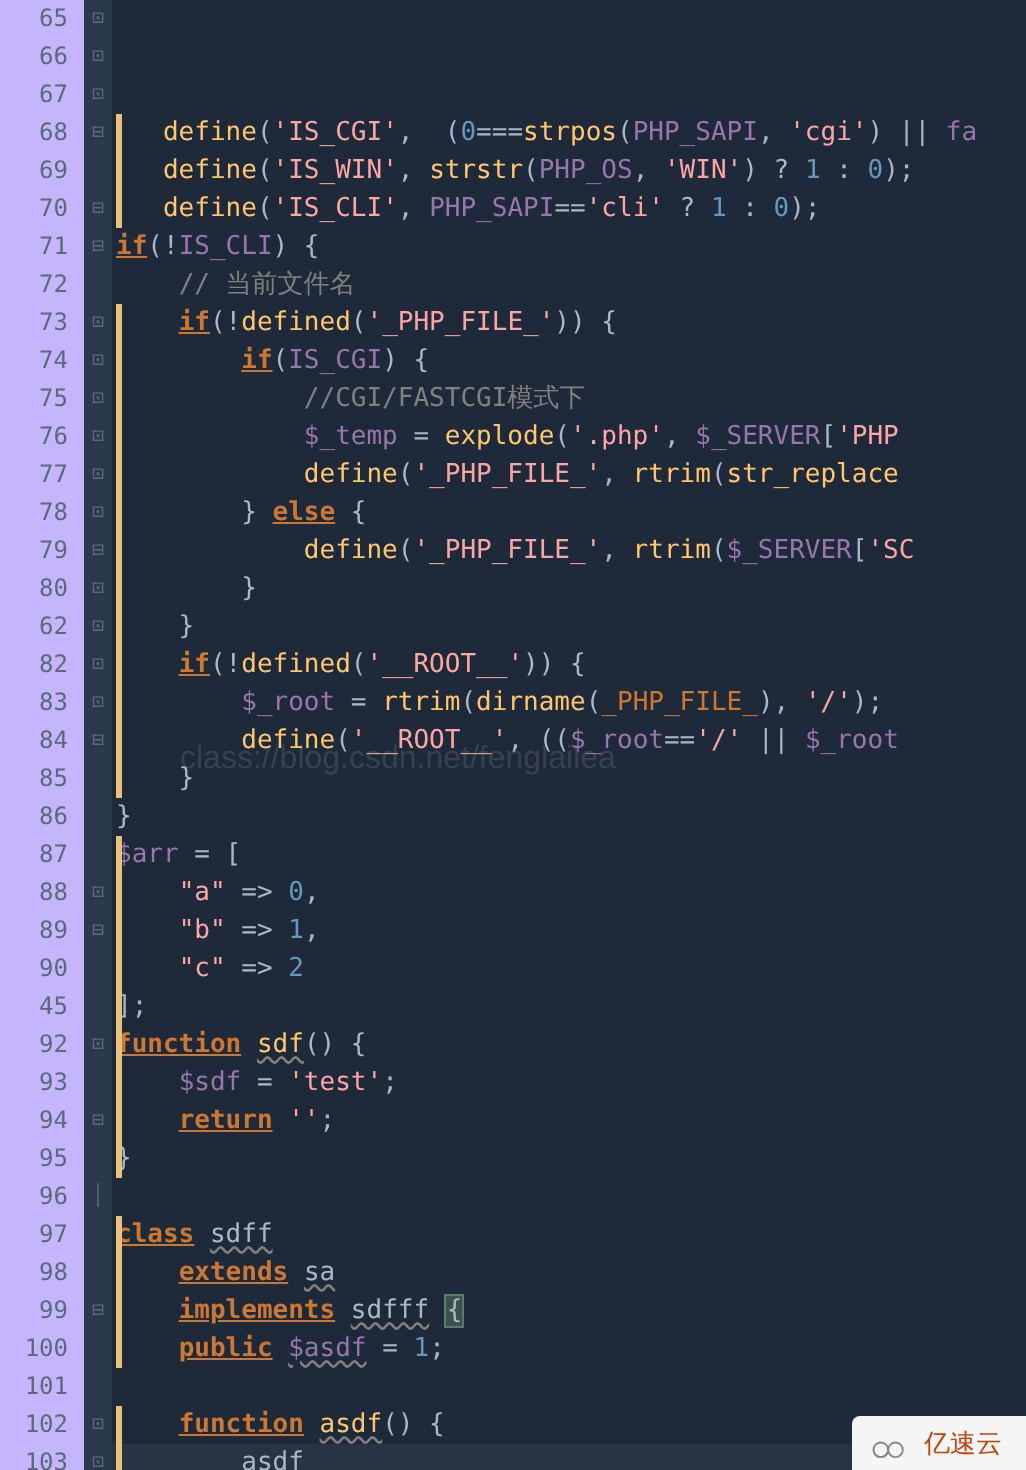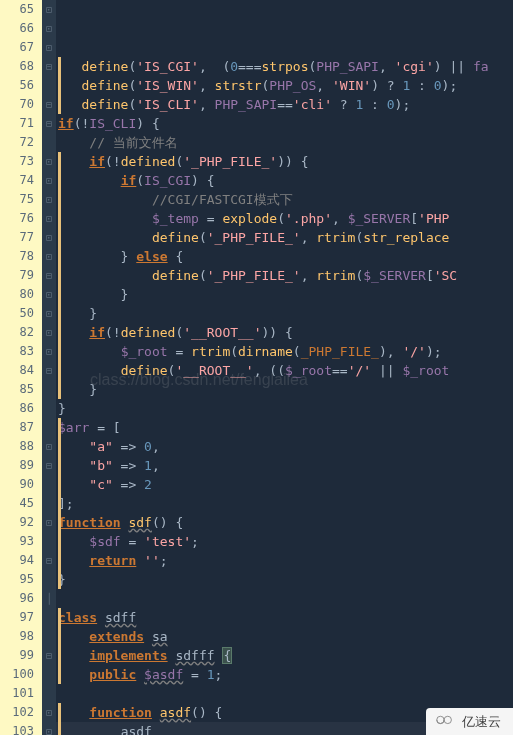--- a/index.html
+++ b/index.html
@@ -13,21 +13,21 @@
     width: 513px;
     height: 735px;
     position: relative;
   }
   .editor {
     display: flex;
     width: 100%;
     height: 100%;
   }
   .gutter {
-    background: #fef9c3;
+    background: #c4b5fd;
     width: 42px;
     text-align: right;
     padding-right: 8px;
     color: #5a6a7a;
     font-size: 12px;
     user-select: none;
     flex-shrink: 0;
   }
   .gutter div { height: 19px; }
   .fold-col {
@@ -82,26 +82,26 @@
     font-size: 16px;
     font-family: sans-serif;
     pointer-events: none;
     z-index: 5;
   }
   .footer-badge {
     position: absolute;
     bottom: 0;
     right: 0;
     background: #f5f5f5;
-    color: #404040;
+    color: #c2410c;
     font-family: sans-serif;
     font-size: 13px;
     padding: 4px 12px 4px 8px;
     display: flex;
-    align-items: flex-start;
+    align-items: flex-end;
     gap: 6px;
     border-top-left-radius: 4px;
   }
   .footer-badge svg { width: 22px; height: 14px; }
   .cursor-line {
     position: absolute;
     left: 0; right: 0;
     height: 19px;
     background: rgba(50,60,75,0.5);
     pointer-events: none;
@@ -109,33 +109,33 @@
 </style>
 </head>
 <body>
 
 <div class="editor">
   <div class="gutter" id="gutter">
       <div>65</div>
       <div>66</div>
       <div>67</div>
       <div>68</div>
-      <div>56</div>
+      <div>69</div>
       <div>70</div>
       <div>71</div>
       <div>72</div>
       <div>73</div>
       <div>74</div>
       <div>75</div>
       <div>76</div>
       <div>77</div>
       <div>78</div>
       <div>79</div>
       <div>80</div>
-      <div>50</div>
+      <div>62</div>
       <div>82</div>
       <div>83</div>
       <div>84</div>
       <div>85</div>
       <div>86</div>
       <div>87</div>
       <div>88</div>
       <div>89</div>
       <div>90</div>
       <div>45</div>

